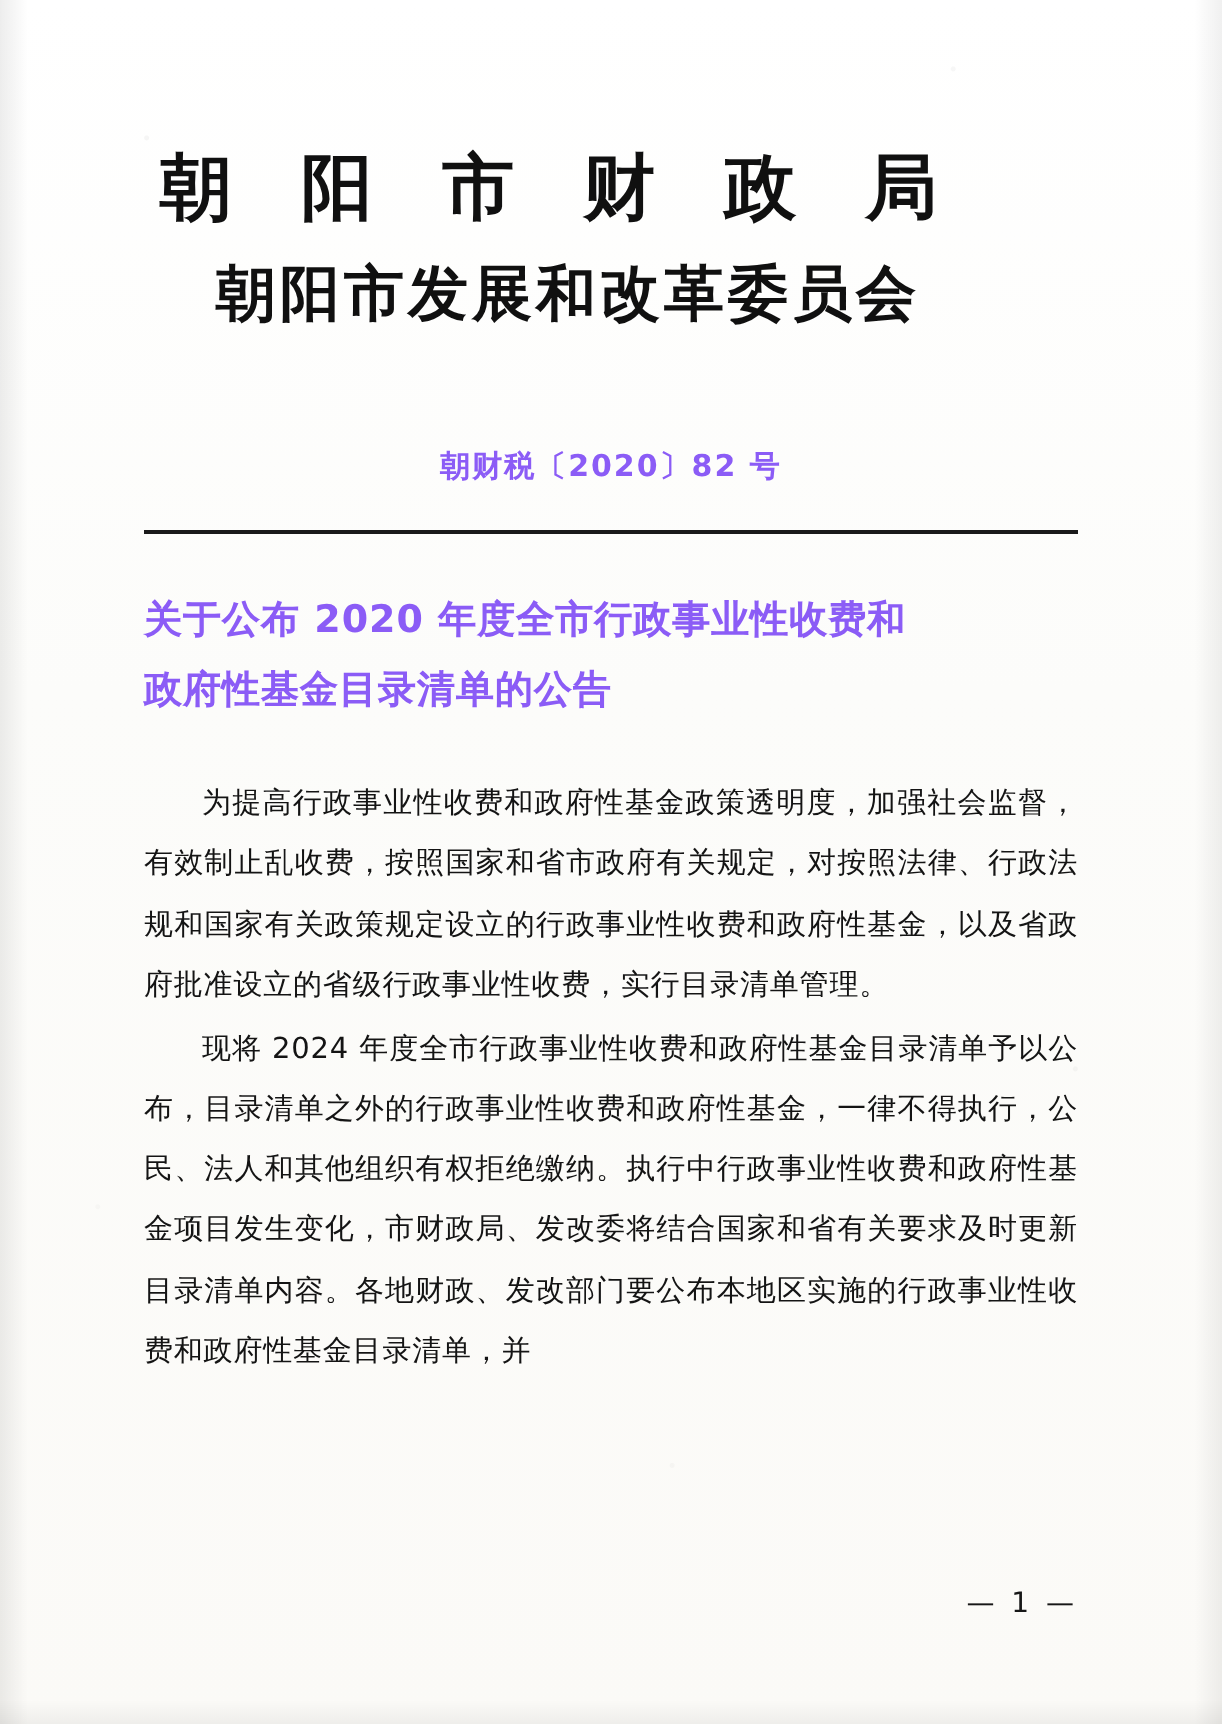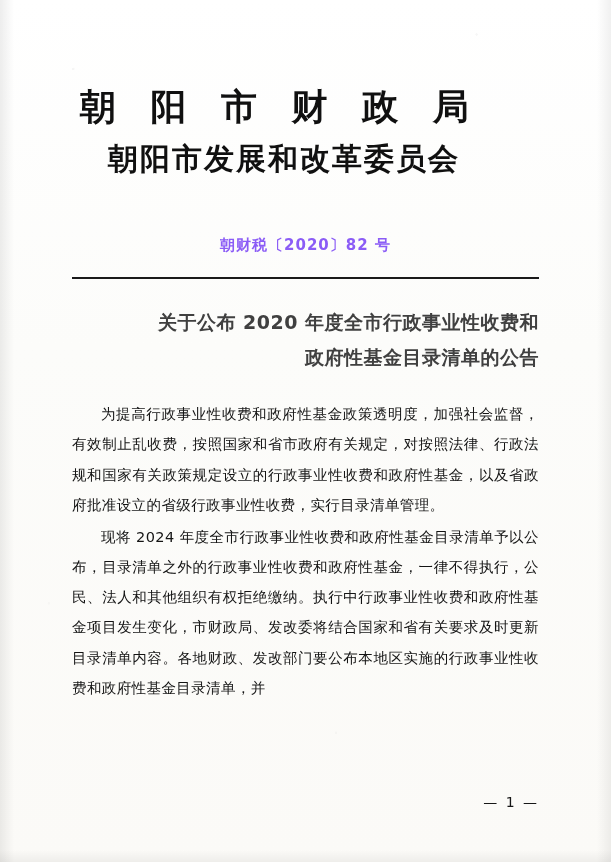--- a/index.html
+++ b/index.html
@@ -30,21 +30,21 @@
       radial-gradient(circle at 78% 4%, rgba(0,0,0,0.03) 0 1px, transparent 1.5px),
       radial-gradient(circle at 30% 47%, rgba(0,0,0,0.025) 0 1px, transparent 1.5px),
       radial-gradient(circle at 88% 62%, rgba(0,0,0,0.03) 0 1px, transparent 1.5px),
       radial-gradient(circle at 55% 85%, rgba(0,0,0,0.025) 0 1px, transparent 1.5px),
       radial-gradient(circle at 8% 70%, rgba(0,0,0,0.02) 0 1px, transparent 1.5px),
       linear-gradient(180deg, #ffffff 0%, #fcfcfa 40%, #fbfaf7 100%);
     pointer-events: none;
   }
   .content {
     position: relative;
-    padding: 12px 72px;
+    padding: 0 72px;
     box-sizing: border-box;
     height: 100%;
   }
 
   
   .masthead {
     padding-top: 72px;
   }
   .org-line-1 {
     font-family: "DejaVu Sans", "Liberation Sans", sans-serif;
@@ -96,27 +96,27 @@
   .rule {
     margin-top: 22px;
     height: 2px;
     background: #1a1a1a;
     width: 100%;
   }
 
   
   .title {
     margin-top: 26px;
-    text-align: right;
+    text-align: left;
     font-family: "DejaVu Sans", "Liberation Sans", sans-serif;
     font-weight: bold;
     font-size: 19px;
     line-height: 1.85;
     letter-spacing: 0.5px;
-    color: #404040;
+    color: #8b5cf6;
   }
   .title .line {
     display: block;
   }
 
   
   .body-text {
     margin-top: 24px;
     font-family: "DejaVu Sans", "Liberation Sans", sans-serif;
     font-size: 14.5px;

